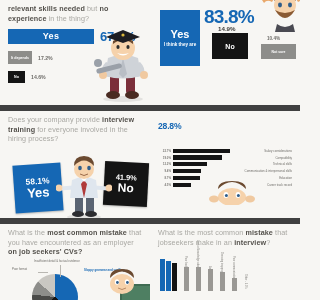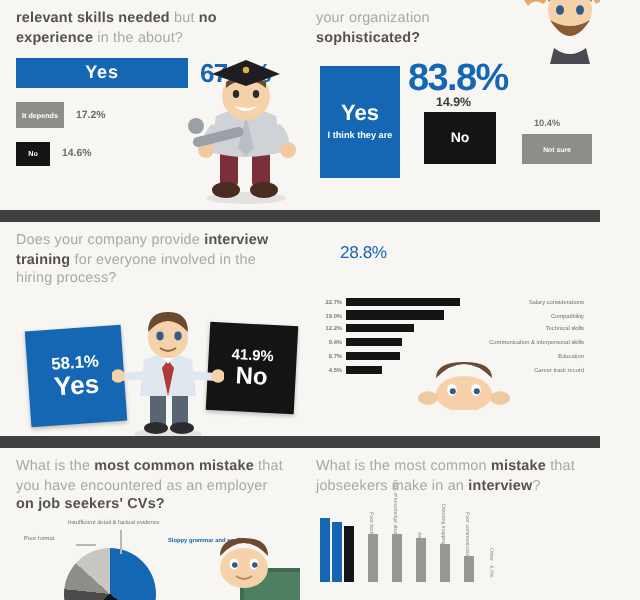--- a/index.html
+++ b/index.html
@@ -63,21 +63,21 @@
   .q3-yes .p{font-size:8.4px;font-weight:bold;line-height:9px;}
   .q3-yes .w{font-size:13px;font-weight:bold;line-height:14px;}
   .q3-no{position:absolute;left:96px;top:10px;width:44px;height:44px;background:#141414;color:#fff;
     display:flex;flex-direction:column;align-items:center;justify-content:center;
     transform:rotate(3deg);box-shadow:0 1px 2px rgba(0,0,0,.25);}
   .q3-no .p{font-size:7.4px;font-weight:bold;line-height:8px;}
   .q3-no .w{font-size:12px;font-weight:bold;line-height:13px;}
 
   
   .q4-top{position:relative;margin-top:7px;height:17px;}
-  .q4-top-pct{position:absolute;left:12px;top:3px;font-size:8.6px;font-weight:normal;color:#1567b4;letter-spacing:-.2px;}
+  .q4-top-pct{position:absolute;left:0;top:3px;font-size:8.6px;font-weight:bold;color:#1567b4;letter-spacing:-.2px;}
   .q4-top-bar{position:absolute;left:34px;top:0;height:15px;width:100px;background:#1567b4;color:#fff;
     font-size:7.4px;font-weight:bold;display:flex;align-items:center;justify-content:center;letter-spacing:.2px;}
   .q4-rows{margin-top:13px;}
   .q4-row{display:flex;align-items:center;height:5.6px;margin-bottom:1.2px;}
   .q4-rpct{width:13px;font-size:2.9px;color:#7e7c78;text-align:right;margin-right:2px;font-weight:bold;}
   .q4-rbar{height:4.2px;background:#141414;}
   .q4-rlab{font-size:2.9px;color:#6f6d69;margin-left:auto;padding-left:3px;white-space:nowrap;}
 
   
   .q5-wrap{position:relative;margin-top:3px;height:40px;}
@@ -101,21 +101,21 @@
   .char{position:absolute;pointer-events:none;}
 </style>
 </head>
 <body>
 
 <div class="page">
   <div class="grid">
 
     <div class="panel">
       <p class="q">
-        <b>relevant skills needed</b><span> but </span><b>no experience</b><span> in the about?</span>
+        <b>relevant skills needed</b><span> but </span><b>no experience</b><span> in the thing?</span>
       </p>
       <div class="q1-wrap">
         <div class="bar-main">Yes</div>
         <div class="pct-big">67.2%</div>
         <div class="sub-row">
           <div class="sub-bar grey">It depends</div>
           <div class="sub-pct">17.2%</div>
         </div>
         <div class="sub-row">
           <div class="sub-bar black">No</div>
@@ -142,24 +142,20 @@
         <ellipse cx="26" cy="25" rx="1.6" ry="2" fill="#2b2b2b"></ellipse>
         <ellipse cx="36" cy="25" rx="1.6" ry="2" fill="#2b2b2b"></ellipse>
         <path d="M25 31 q6 5 12 0 q-6 2 -12 0z" fill="#fff"></path>
         <path d="M14 15 l17 -7 17 7 -17 6z" fill="#1d1d22"></path>
         <rect x="25" y="13" width="12" height="6" rx="1" fill="#1d1d22"></rect>
         <circle cx="31" cy="13" r="1.6" fill="#d8b63c"></circle>
       </svg>
     </div>
 
     <div class="panel">
-      <p class="q">
-        <span>your organization </span><br>
-        <b>sophisticated?</b>
-      </p>
       <div class="q2-wrap">
         <div class="q2-yes">
           <div class="l1">Yes</div>
           <div class="l2">I think they are</div>
         </div>
         <div class="q2-pct">83.8%</div>
         <div class="q2-no-pct">14.9%</div>
         <div class="q2-no">No</div>
         <div class="q2-ns-pct">10.4%</div>
         <div class="q2-ns">Not sure</div>

